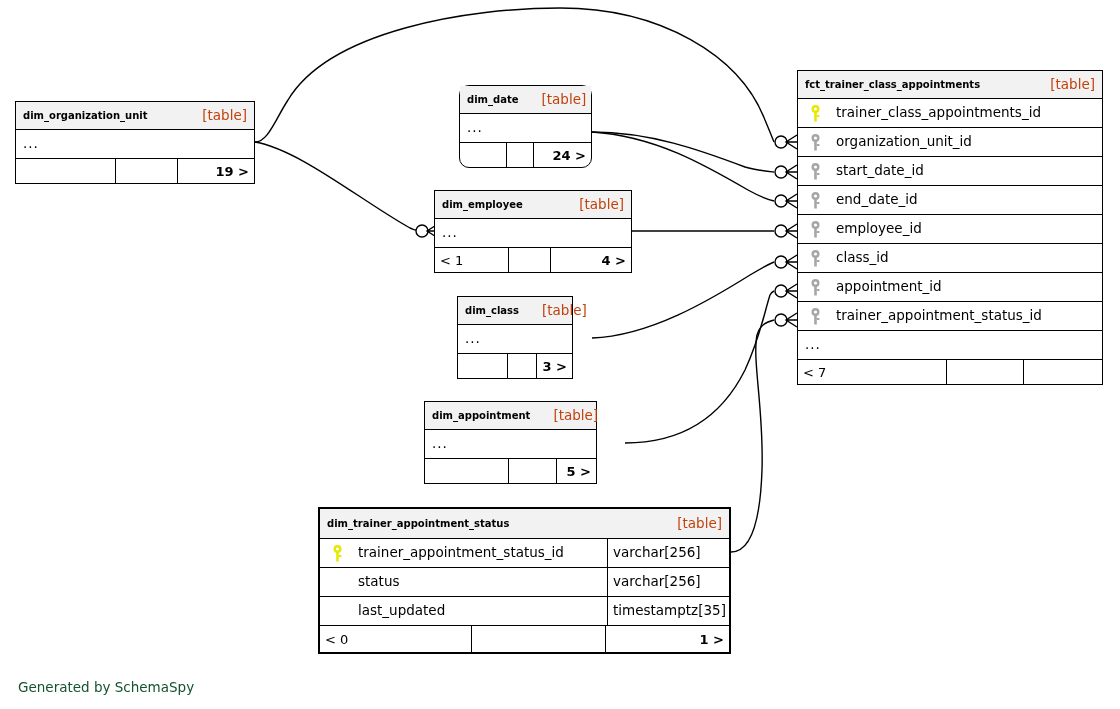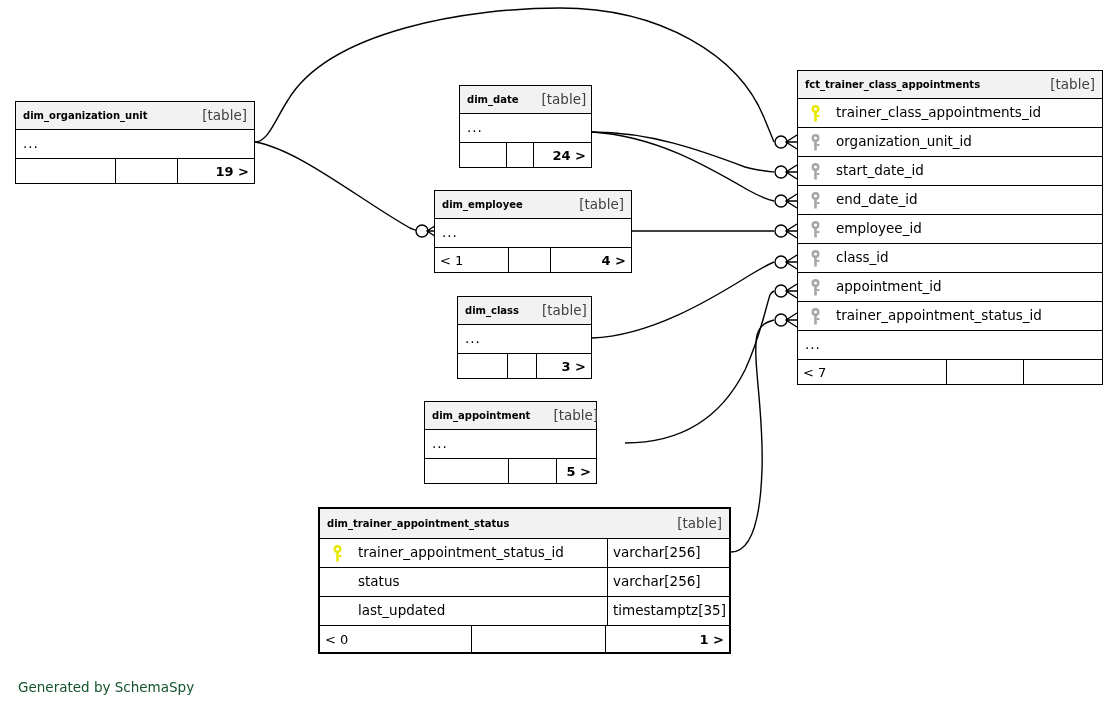--- a/index.html
+++ b/index.html
@@ -51,21 +51,21 @@
     box-sizing: border-box;
     white-space: nowrap;
   }
   .node .hdr .tname {
     font-weight: bold;
     font-size: 10px;
   }
   .node .hdr .ttag {
     margin-left: auto;
     padding-left: 23px;
-    color: #404040;
+    color: #c2410c;
     font-size: 13.5px;
     font-weight: normal;
   }
 
   
   .ellipsis-row {
     height: 29px;
     display: flex;
     align-items: center;
     padding: 0 7px;
@@ -200,21 +200,21 @@
       <span class="ttag">[table]</span>
     </div>
     <div class="ellipsis-row">...</div>
     <div class="foot">
       <div class="cell l" style="flex:0 0 100px;"></div>
       <div class="cell l" style="flex:0 0 62px;"></div>
       <div class="cell r" style="flex:1 1 auto;">19 &gt;</div>
     </div>
   </div>
 
-  <div class="node" style="left:459px; top:85px; width:133px;">
+  <div class="node" style="left:459px; top:85px; width:133px;border-radius:10px;">
     <div class="hdr">
       <span class="tname">dim_date</span>
       <span class="ttag">[table]</span>
     </div>
     <div class="ellipsis-row">...</div>
     <div class="foot">
       <div class="cell l" style="flex:0 0 47px;"></div>
       <div class="cell l" style="flex:0 0 27px;"></div>
       <div class="cell r" style="flex:1 1 auto;">24 &gt;</div>
     </div>
@@ -226,21 +226,21 @@
       <span class="ttag">[table]</span>
     </div>
     <div class="ellipsis-row">...</div>
     <div class="foot">
       <div class="cell l" style="flex:0 0 74px;">&lt; 1</div>
       <div class="cell l" style="flex:0 0 42px;"></div>
       <div class="cell r" style="flex:1 1 auto;">4 &gt;</div>
     </div>
   </div>
 
-  <div class="node" style="left:457px; top:296px; width:135px;">
+  <div class="node" style="left:457px; top:296px; width:116px;">
     <div class="hdr">
       <span class="tname">dim_class</span>
       <span class="ttag">[table]</span>
     </div>
     <div class="ellipsis-row">...</div>
     <div class="foot">
       <div class="cell l" style="flex:0 0 50px;"></div>
       <div class="cell l" style="flex:0 0 29px;"></div>
       <div class="cell r" style="flex:1 1 auto;">3 &gt;</div>
     </div>

